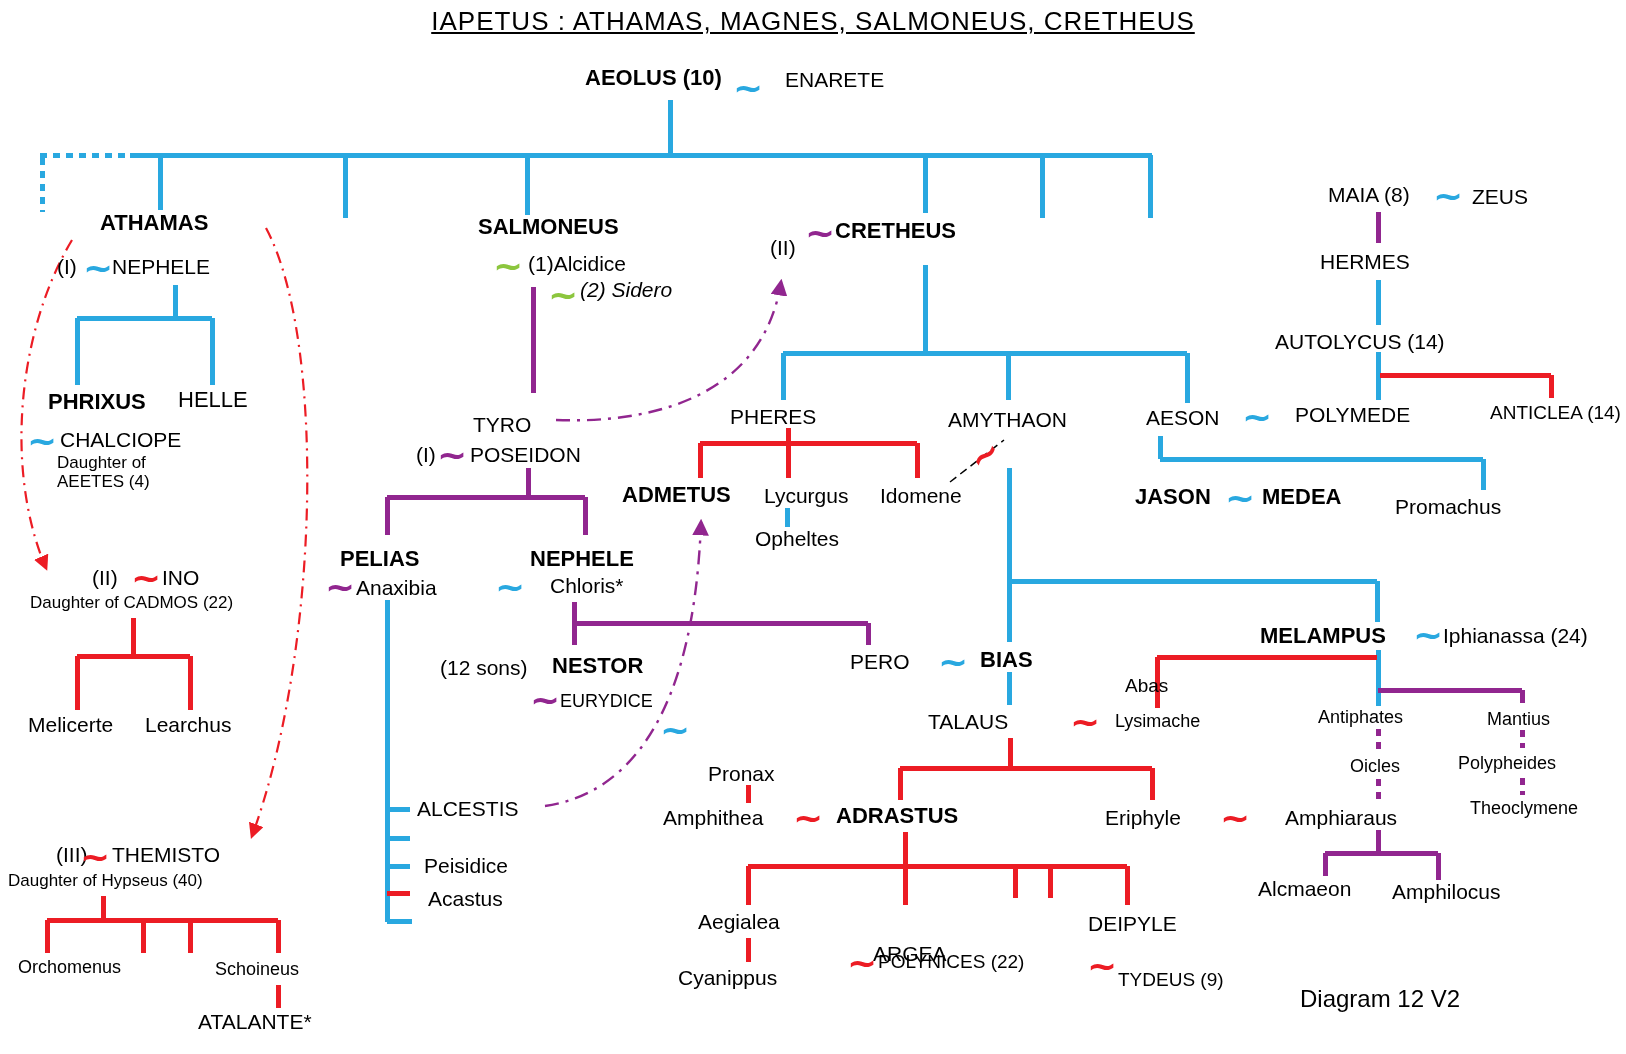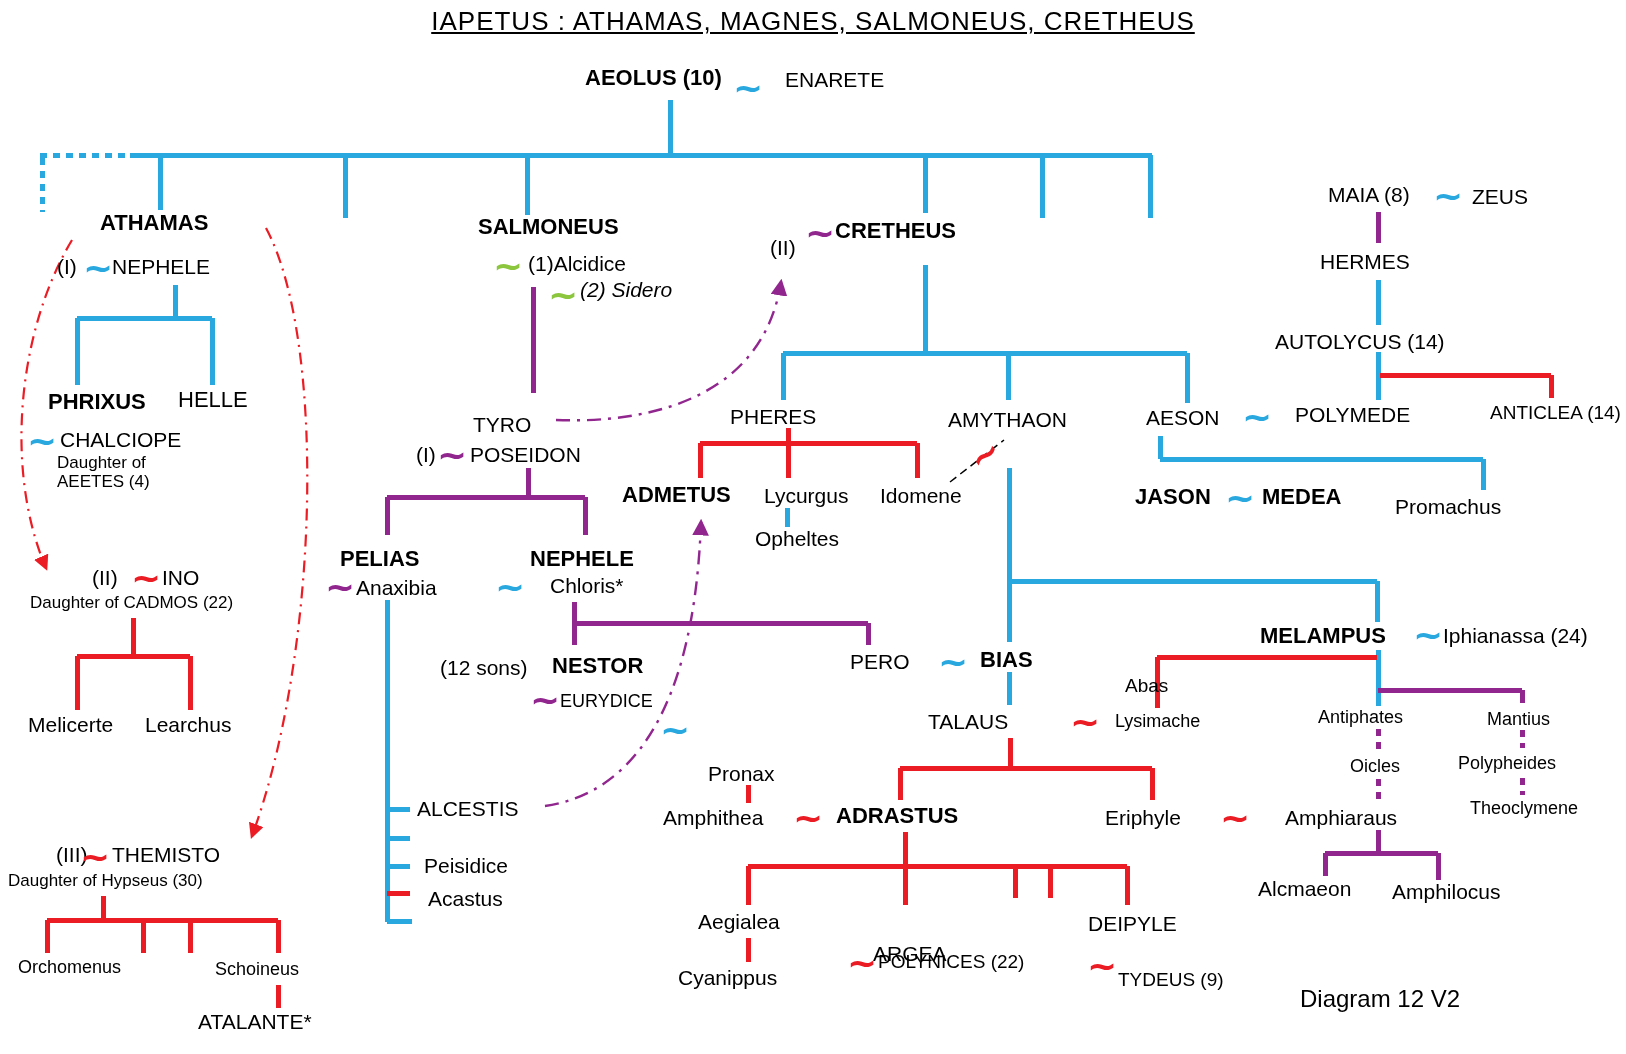--- a/index.html
+++ b/index.html
@@ -140,21 +140,21 @@
     <span class="lbl" style="left: 60px; top: 428px;">CHALCIOPE</span>
     <span class="lbl" style="left: 57px; top: 453px; font-size: 17px;">Daughter of
 AEETES (4)</span>
     <span class="lbl" style="left: 92px; top: 566px;">(II)</span>
     <span class="lbl" style="left: 162px; top: 566px;">INO</span>
     <span class="lbl" style="left: 30px; top: 593px; font-size: 17px;">Daughter of CADMOS (22)</span>
     <span class="lbl" style="left: 28px; top: 713px;">Melicerte</span>
     <span class="lbl" style="left: 145px; top: 713px; text-align: center;">Learchus</span>
     <span class="lbl" style="left: 40px; top: 843px; margin-left: 16px;">(III)</span>
     <span class="lbl" style="left: 112px; top: 843px;">THEMISTO</span>
-    <span class="lbl" style="left: 8px; top: 871px; font-size: 17px;">Daughter of Hypseus (30)</span>
+    <span class="lbl" style="left: 8px; top: 871px; font-size: 17px;">Daughter of Hypseus (40)</span>
     <span class="lbl" style="left: 18px; top: 957px; font-size: 18px;">Orchomenus</span>
     <span class="lbl" style="left: 215px; top: 959px; font-size: 18px;">Schoineus</span>
     <span class="lbl" style="left: 198px; top: 1010px;">ATALANTE*</span>
     <span class="lbl b" style="left: 478px; top: 215px; font-size: 22px;">SALMONEUS</span>
     <span class="lbl" style="left: 528px; top: 252px;">(1)Alcidice</span>
     <span class="lbl" style="left: 580px; top: 278px; font-style: italic;">(2) Sidero</span>
     <span class="lbl" style="left: 473px; top: 413px;">TYRO</span>
     <span class="lbl" style="left: 416px; top: 443px;">(I)</span>
     <span class="lbl" style="left: 470px; top: 443px;">POSEIDON</span>
     <span class="lbl b" style="left: 340px; top: 547px; font-size: 22px;">PELIAS</span>

